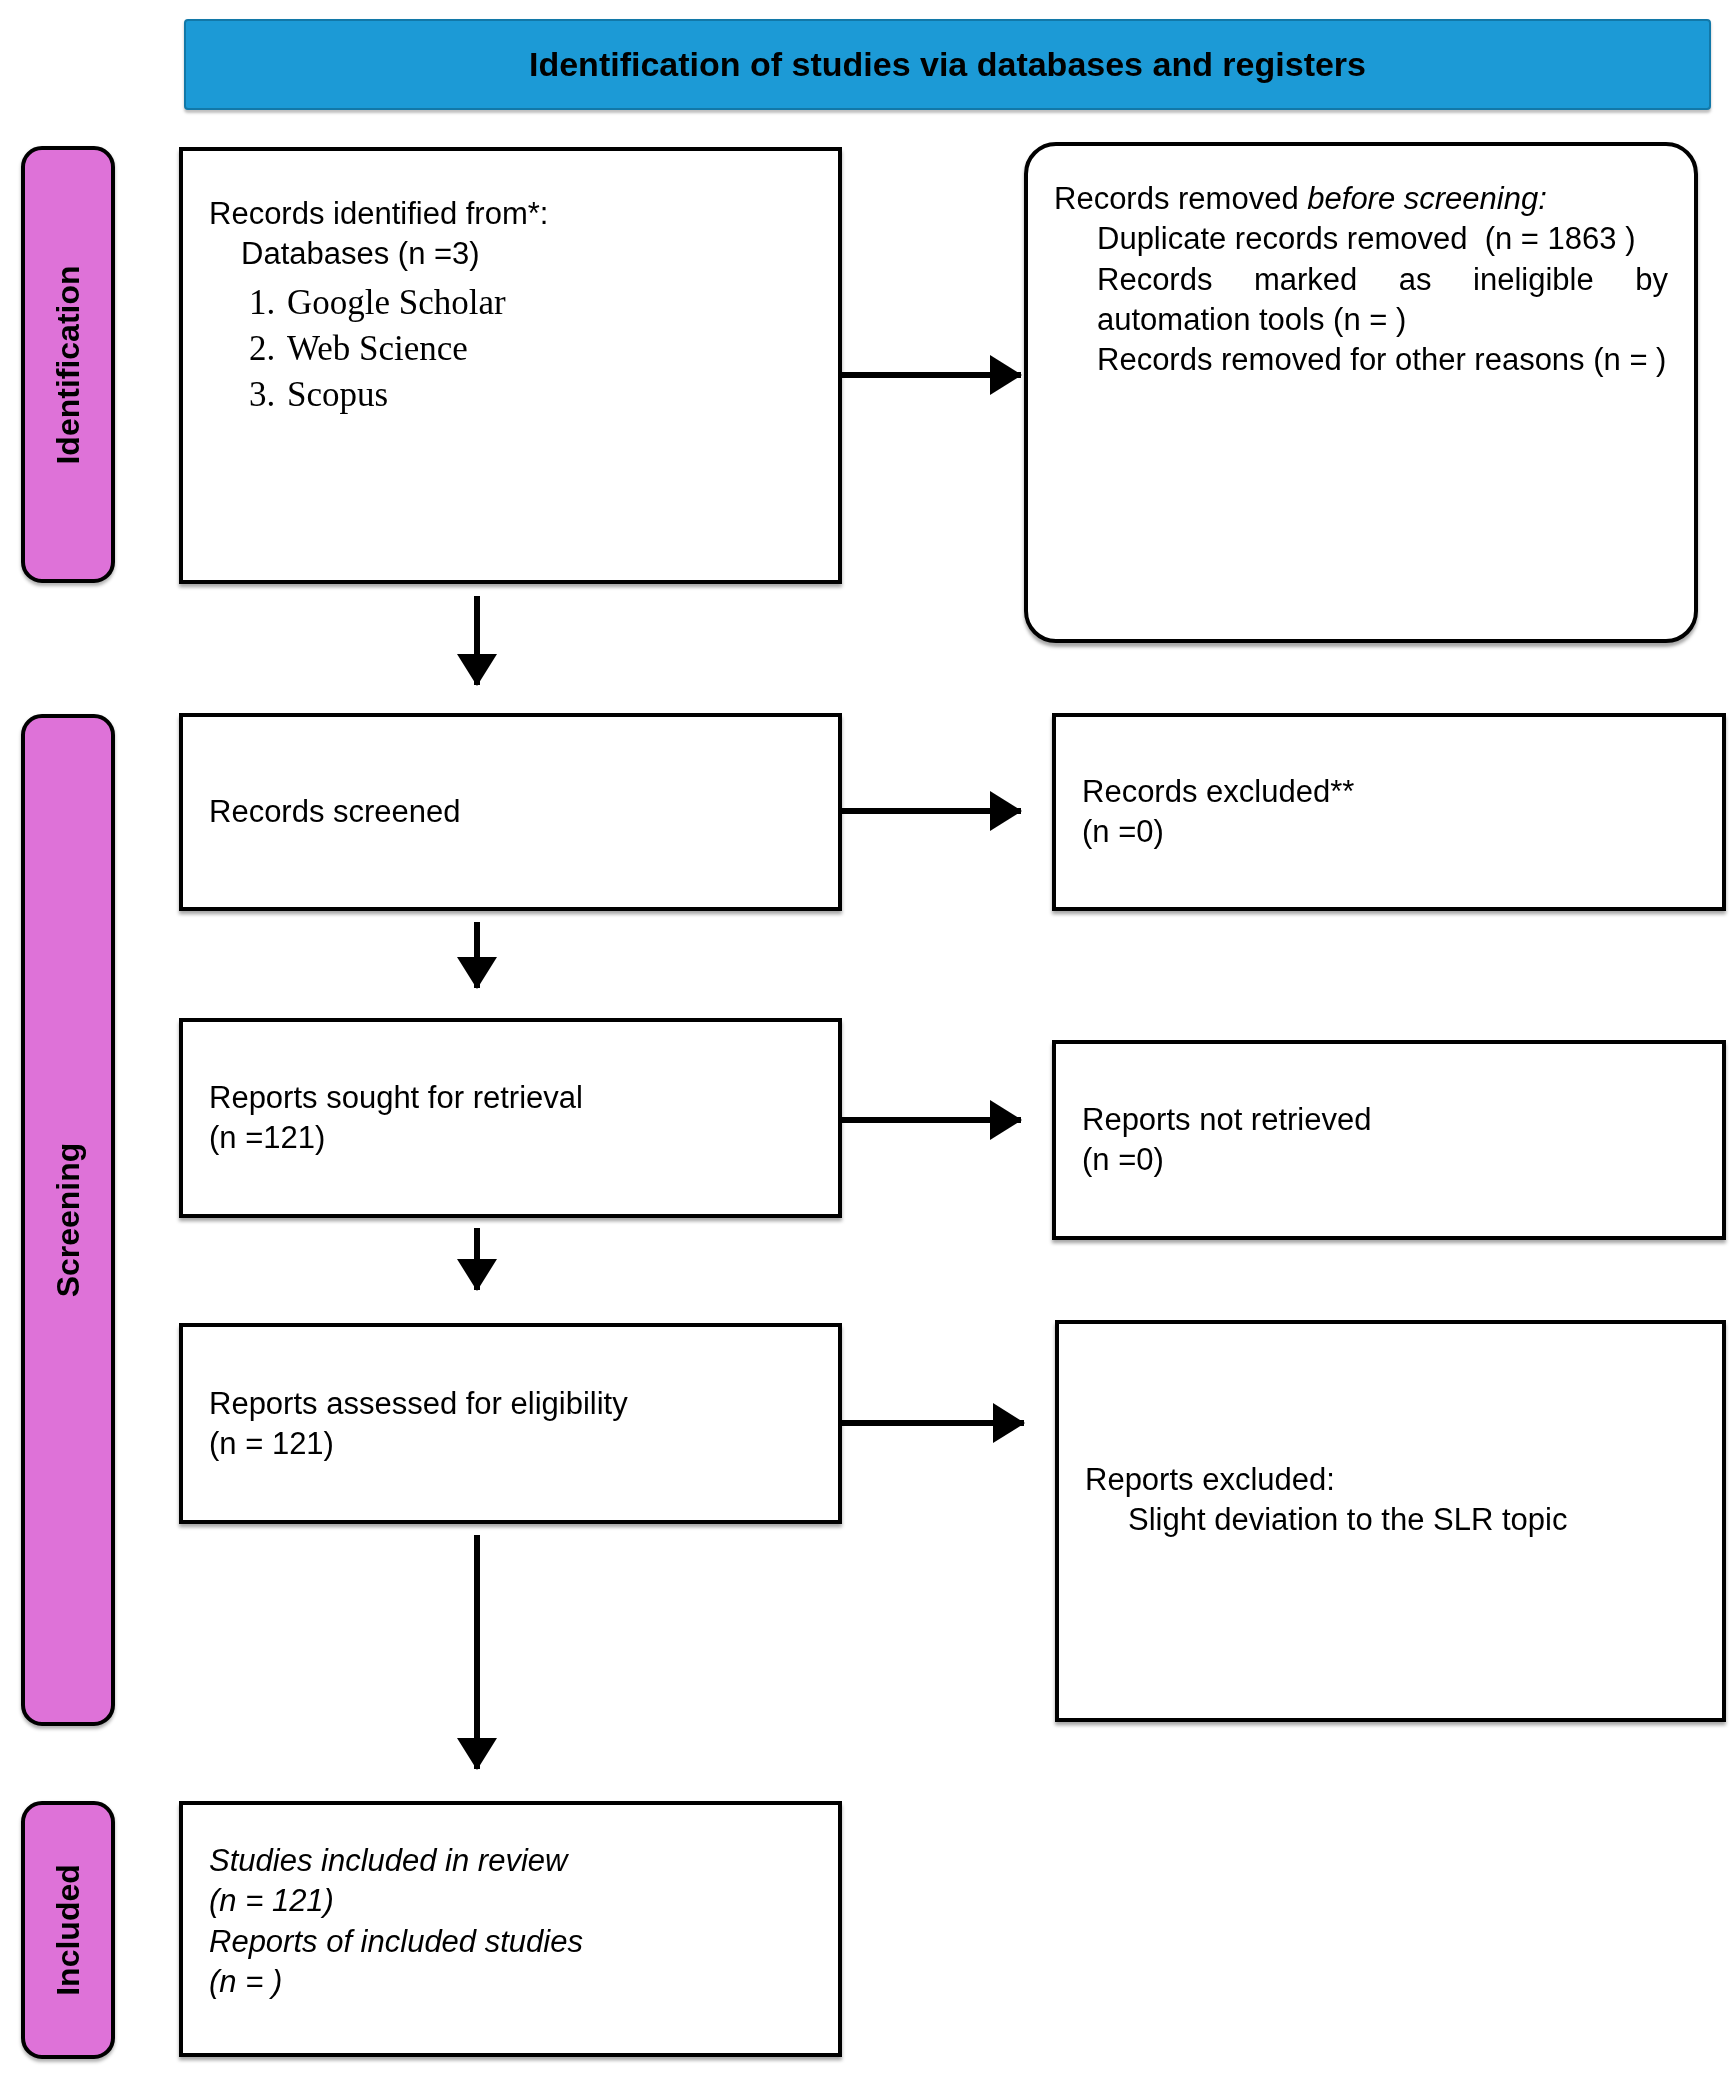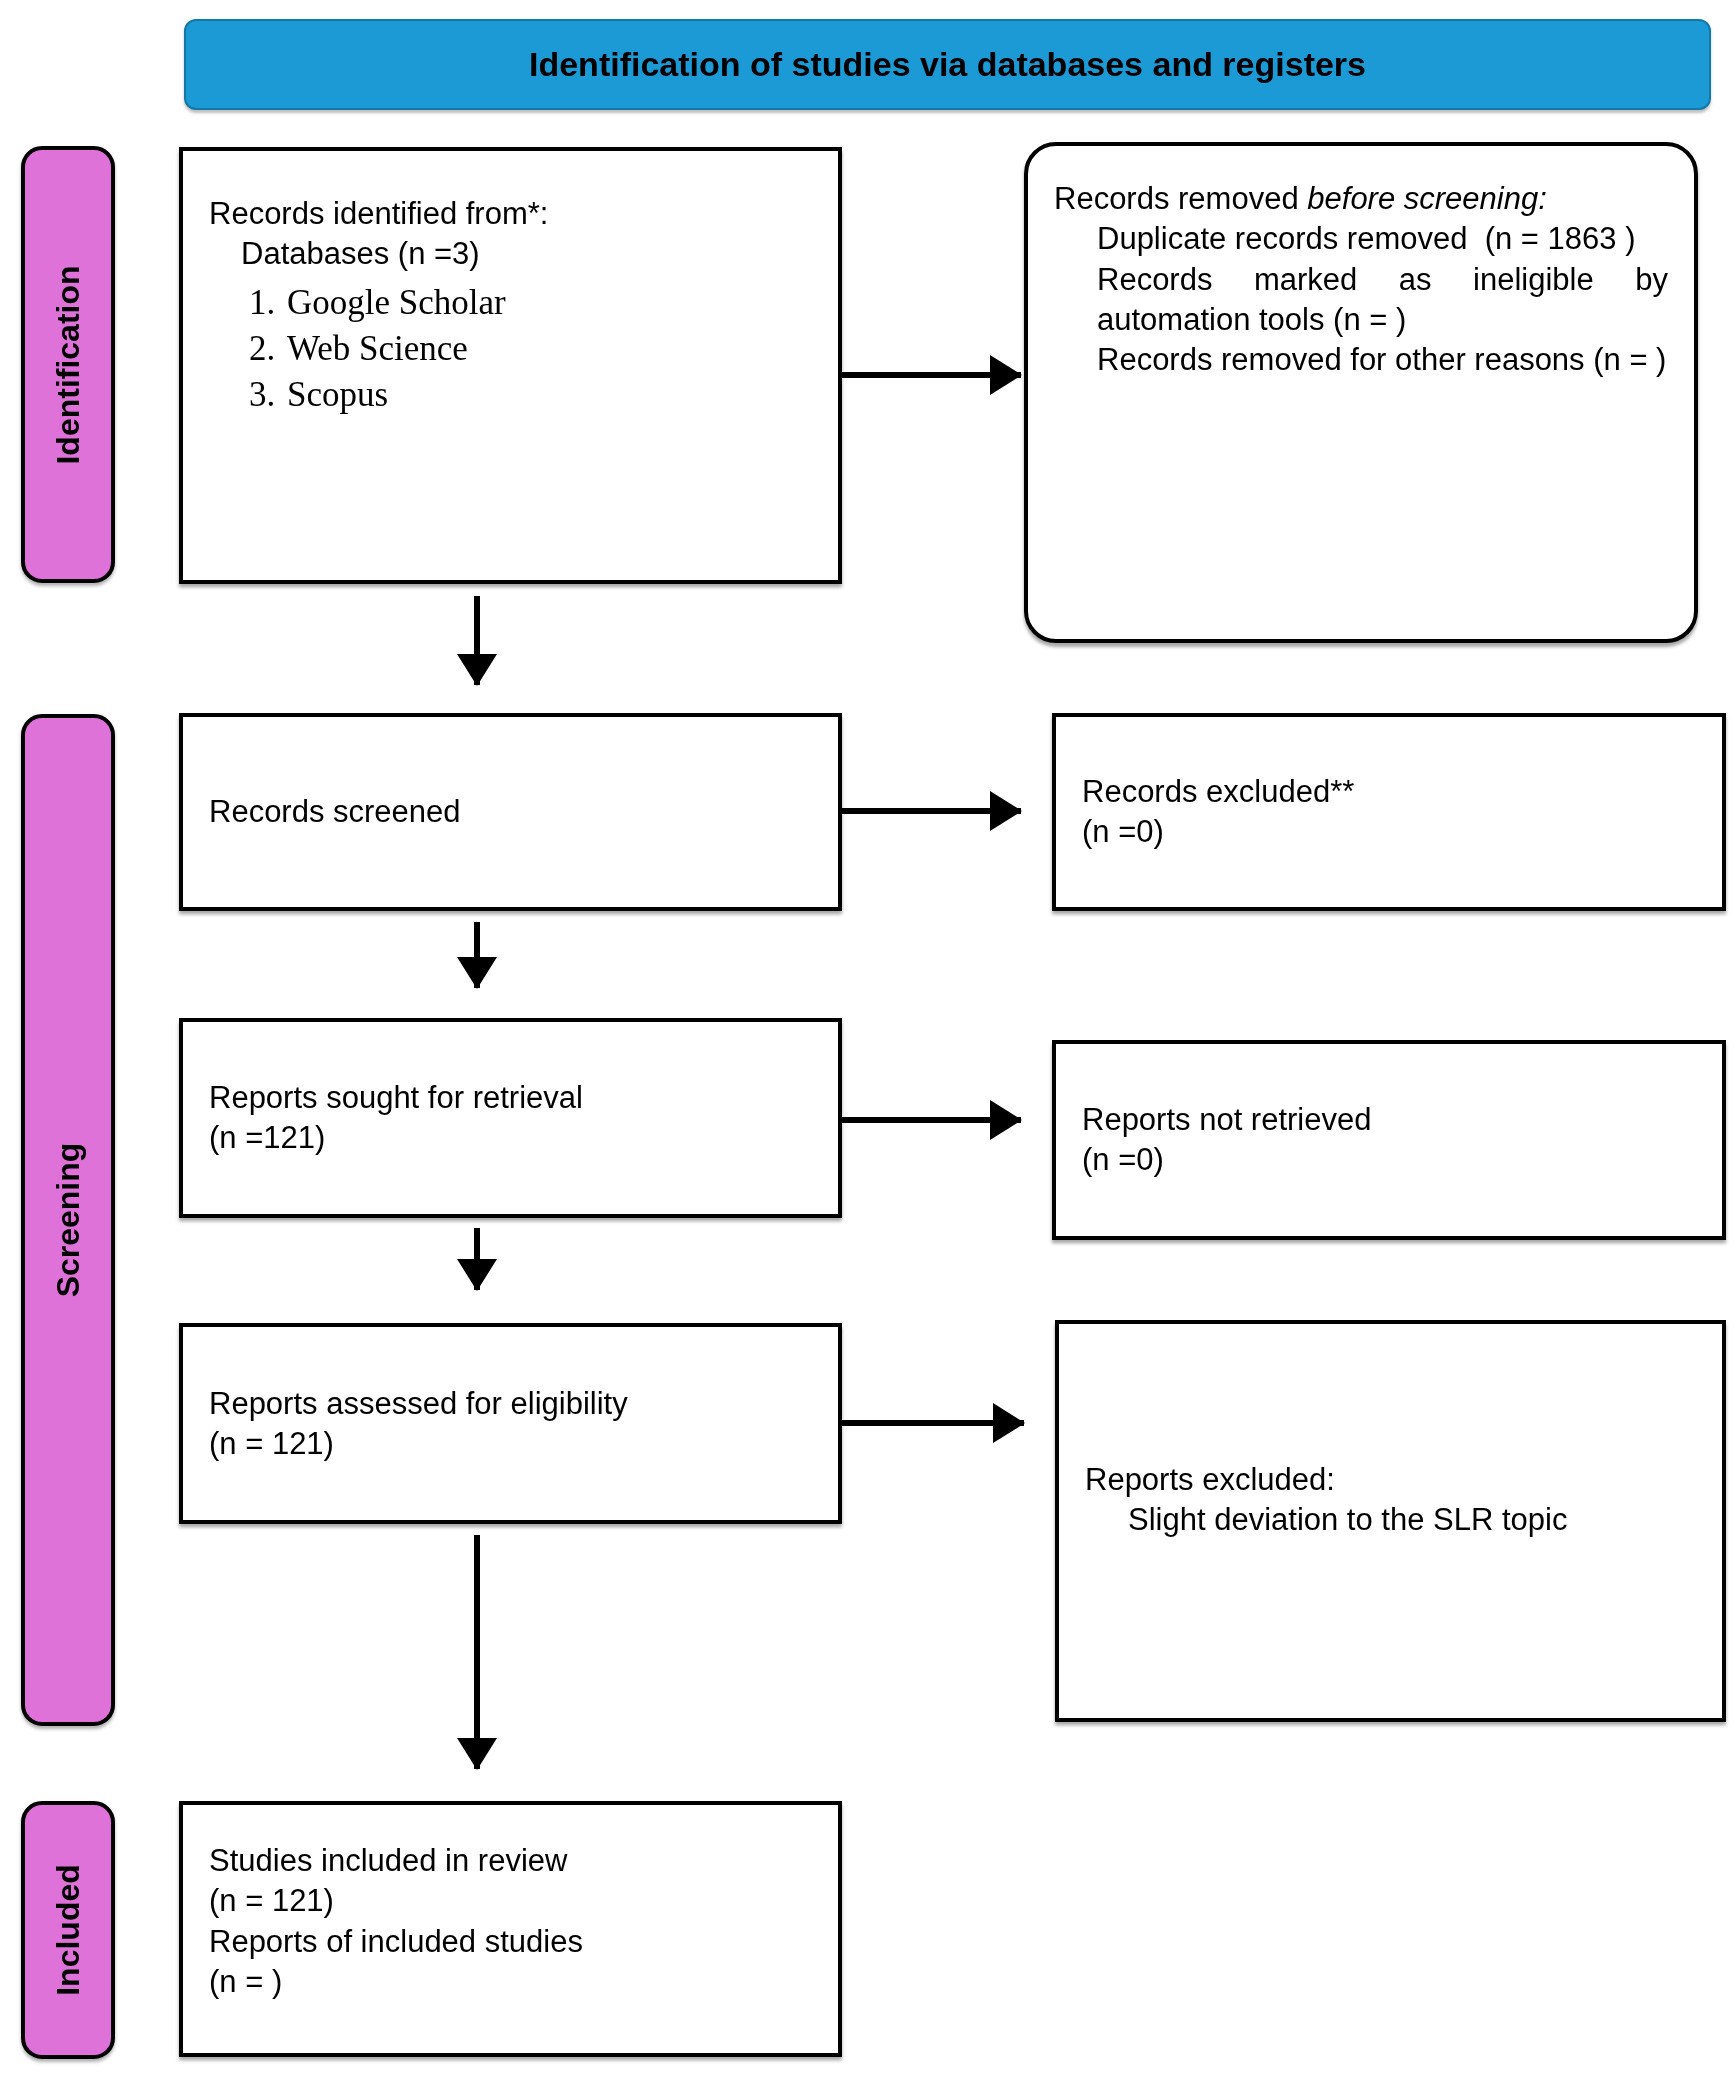--- a/index.html
+++ b/index.html
@@ -19,21 +19,21 @@
 
   
   .banner {
     position: absolute;
     left: 184px;
     top: 19.4px;
     width: 1527px;
     height: 91px;
     background: #1C9AD6;
     border: 2.1px solid #1278A8;
-    border-radius: 12px;
+    border-radius: 4px;
     box-sizing: border-box;
     display: flex;
     align-items: center;
     justify-content: center;
     box-shadow: 0 2.1px 2.8px rgba(0,0,0,0.25);
   }
   .banner-text {
     font-size: 34px;
     font-weight: bold;
     color: #000000;
@@ -112,21 +112,21 @@
 
   
   #box-identified        { left: 179px;  top: 147px;  width: 663px;  height: 437px; }
   #box-removed-before    { left: 1024px; top: 142px;  width: 674px;  height: 501px; border-radius: 32px; }
   #box-screened          { left: 179px;  top: 713px; width: 663px;  height: 198px; }
   #box-excluded          { left: 1052px; top: 713px; width: 674px;  height: 198px; }
   #box-sought            { left: 179px;  top: 1018px; width: 663px;  height: 200px; }
   #box-not-retrieved     { left: 1052px; top: 1040px; width: 674px;  height: 200px; }
   #box-assessed          { left: 179px;  top: 1323px; width: 663px;  height: 201px; }
   #box-reports-excluded  { left: 1055px; top: 1320px; width: 671px;  height: 402px; }
-  #box-included          { left: 179px;  top: 1801px; width: 663px;  height: 256px; }
+  #box-included          { left: 179px;  top: 1801px; width: 663px;  height: 256px; font-style: italic; }
 
   
   .h-arrow {
     position: absolute;
     height: 6.2px;
     background: #000000;
   }
   .h-arrow::after {
     content: "";
     position: absolute;

